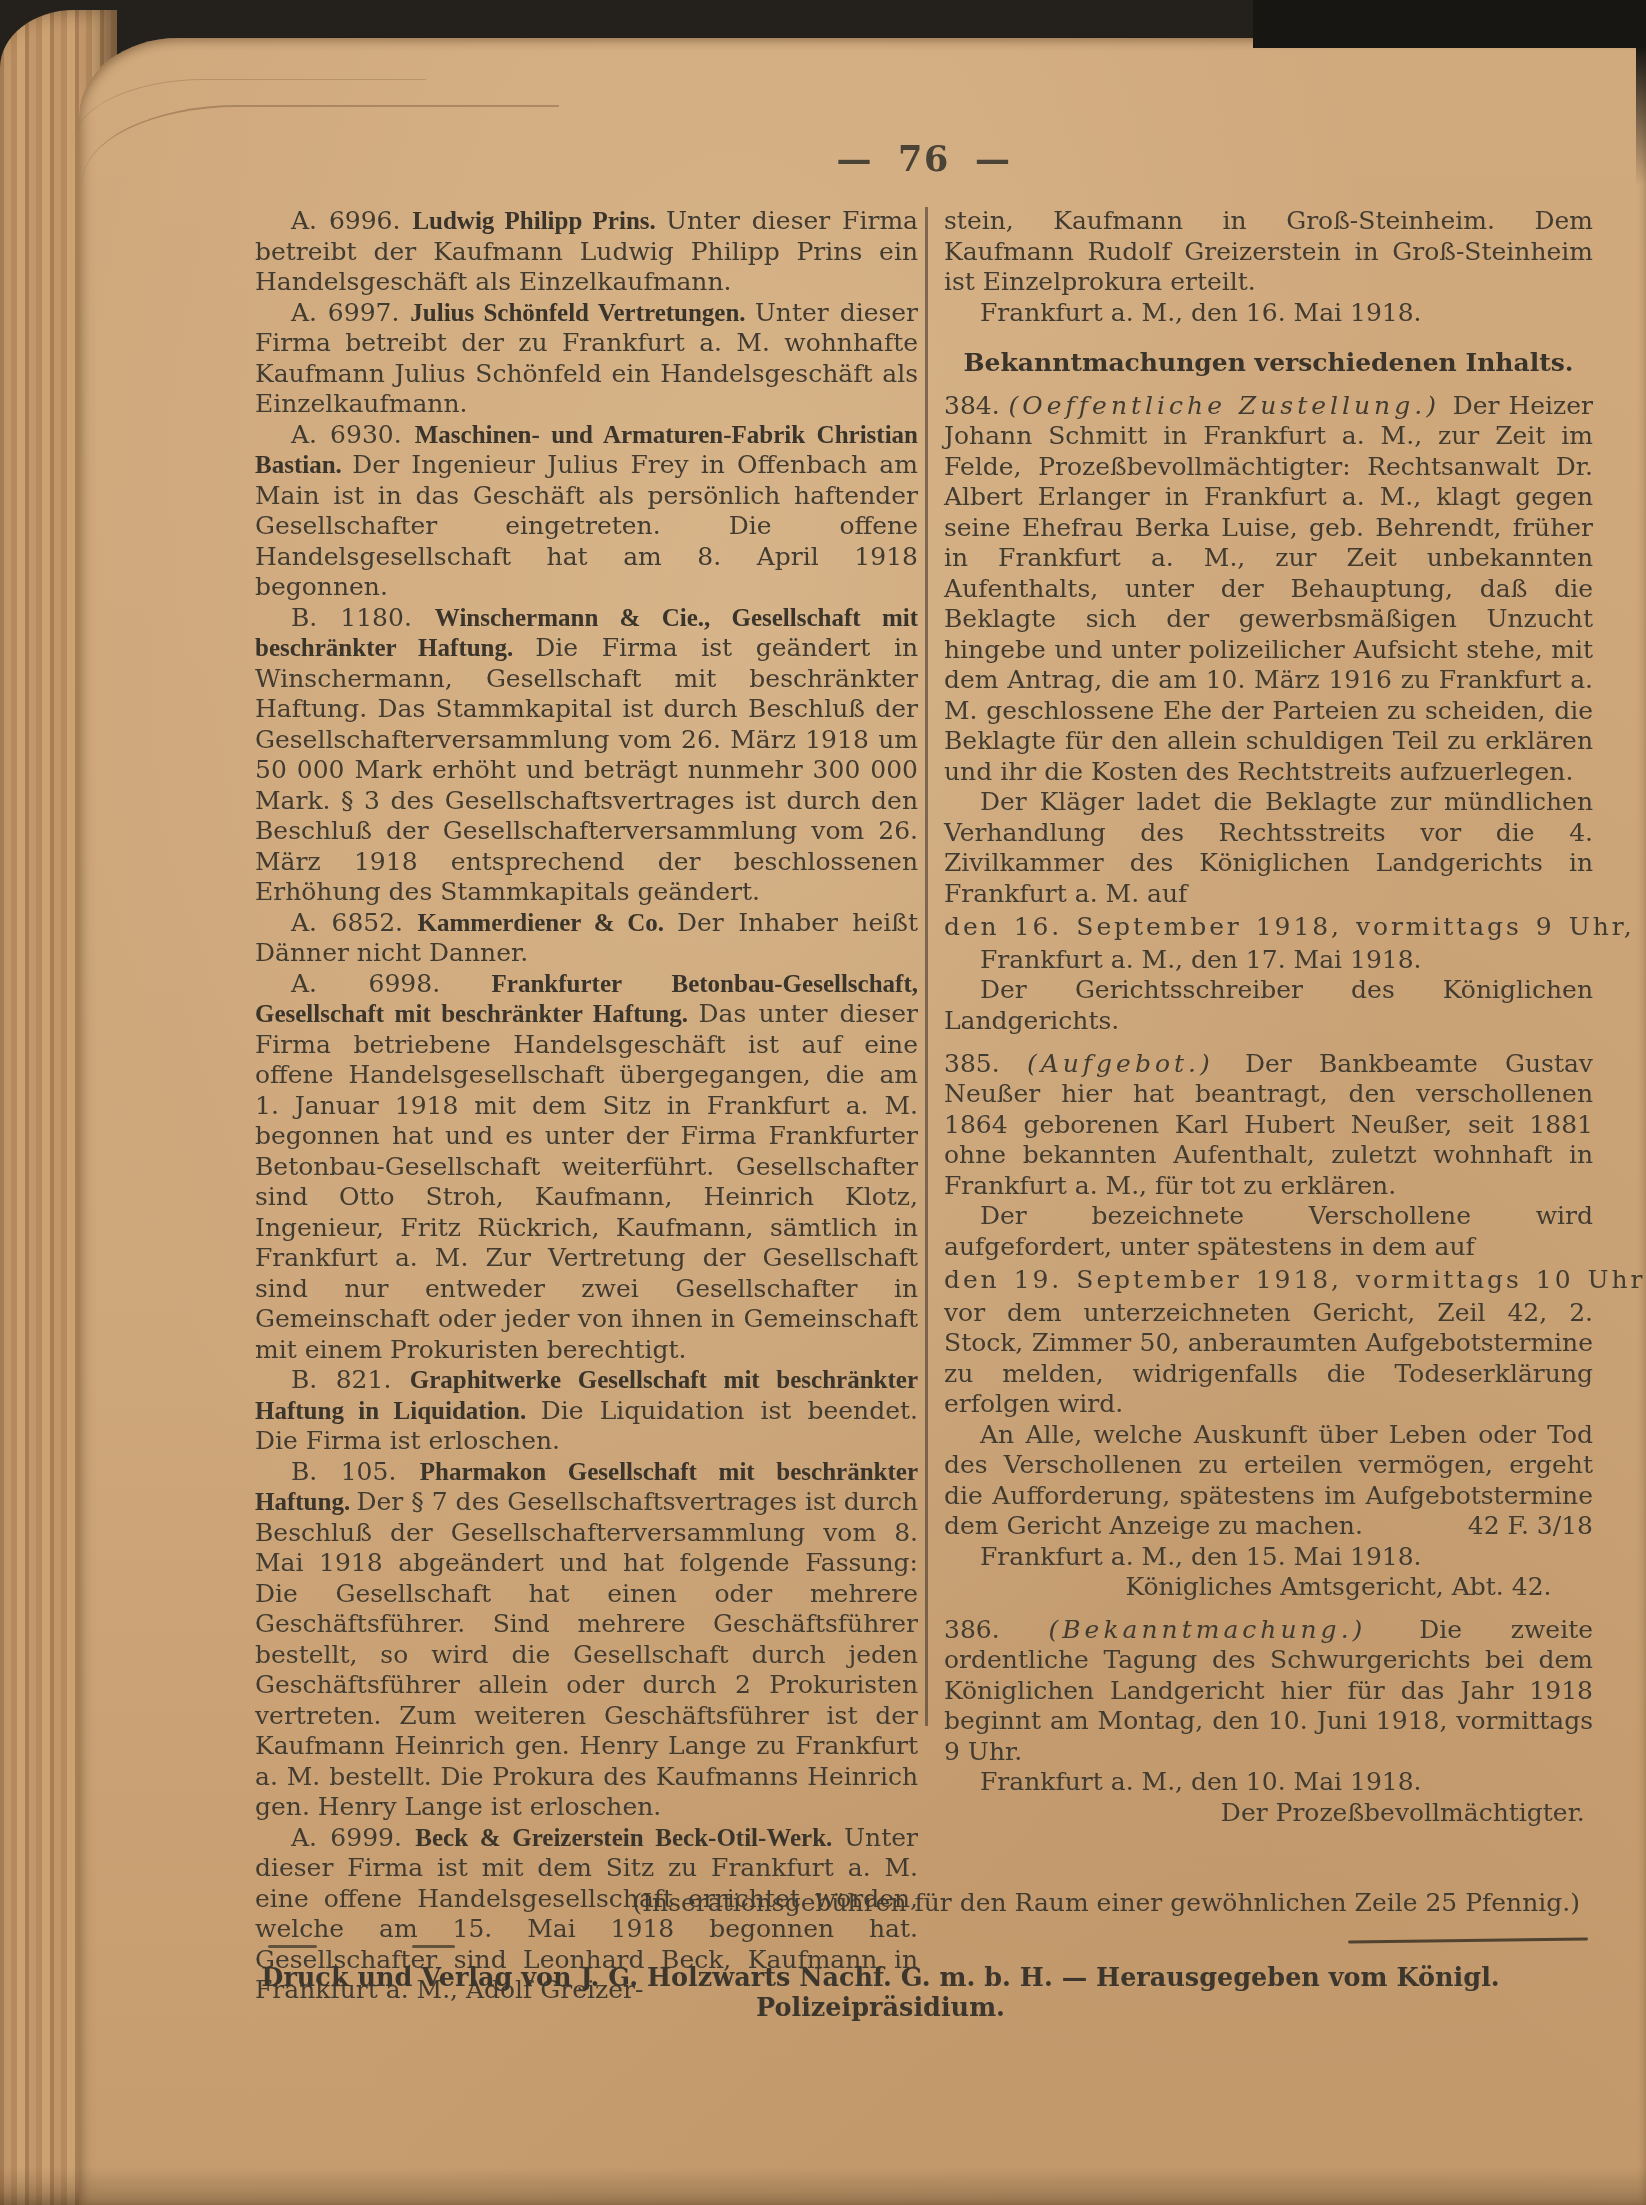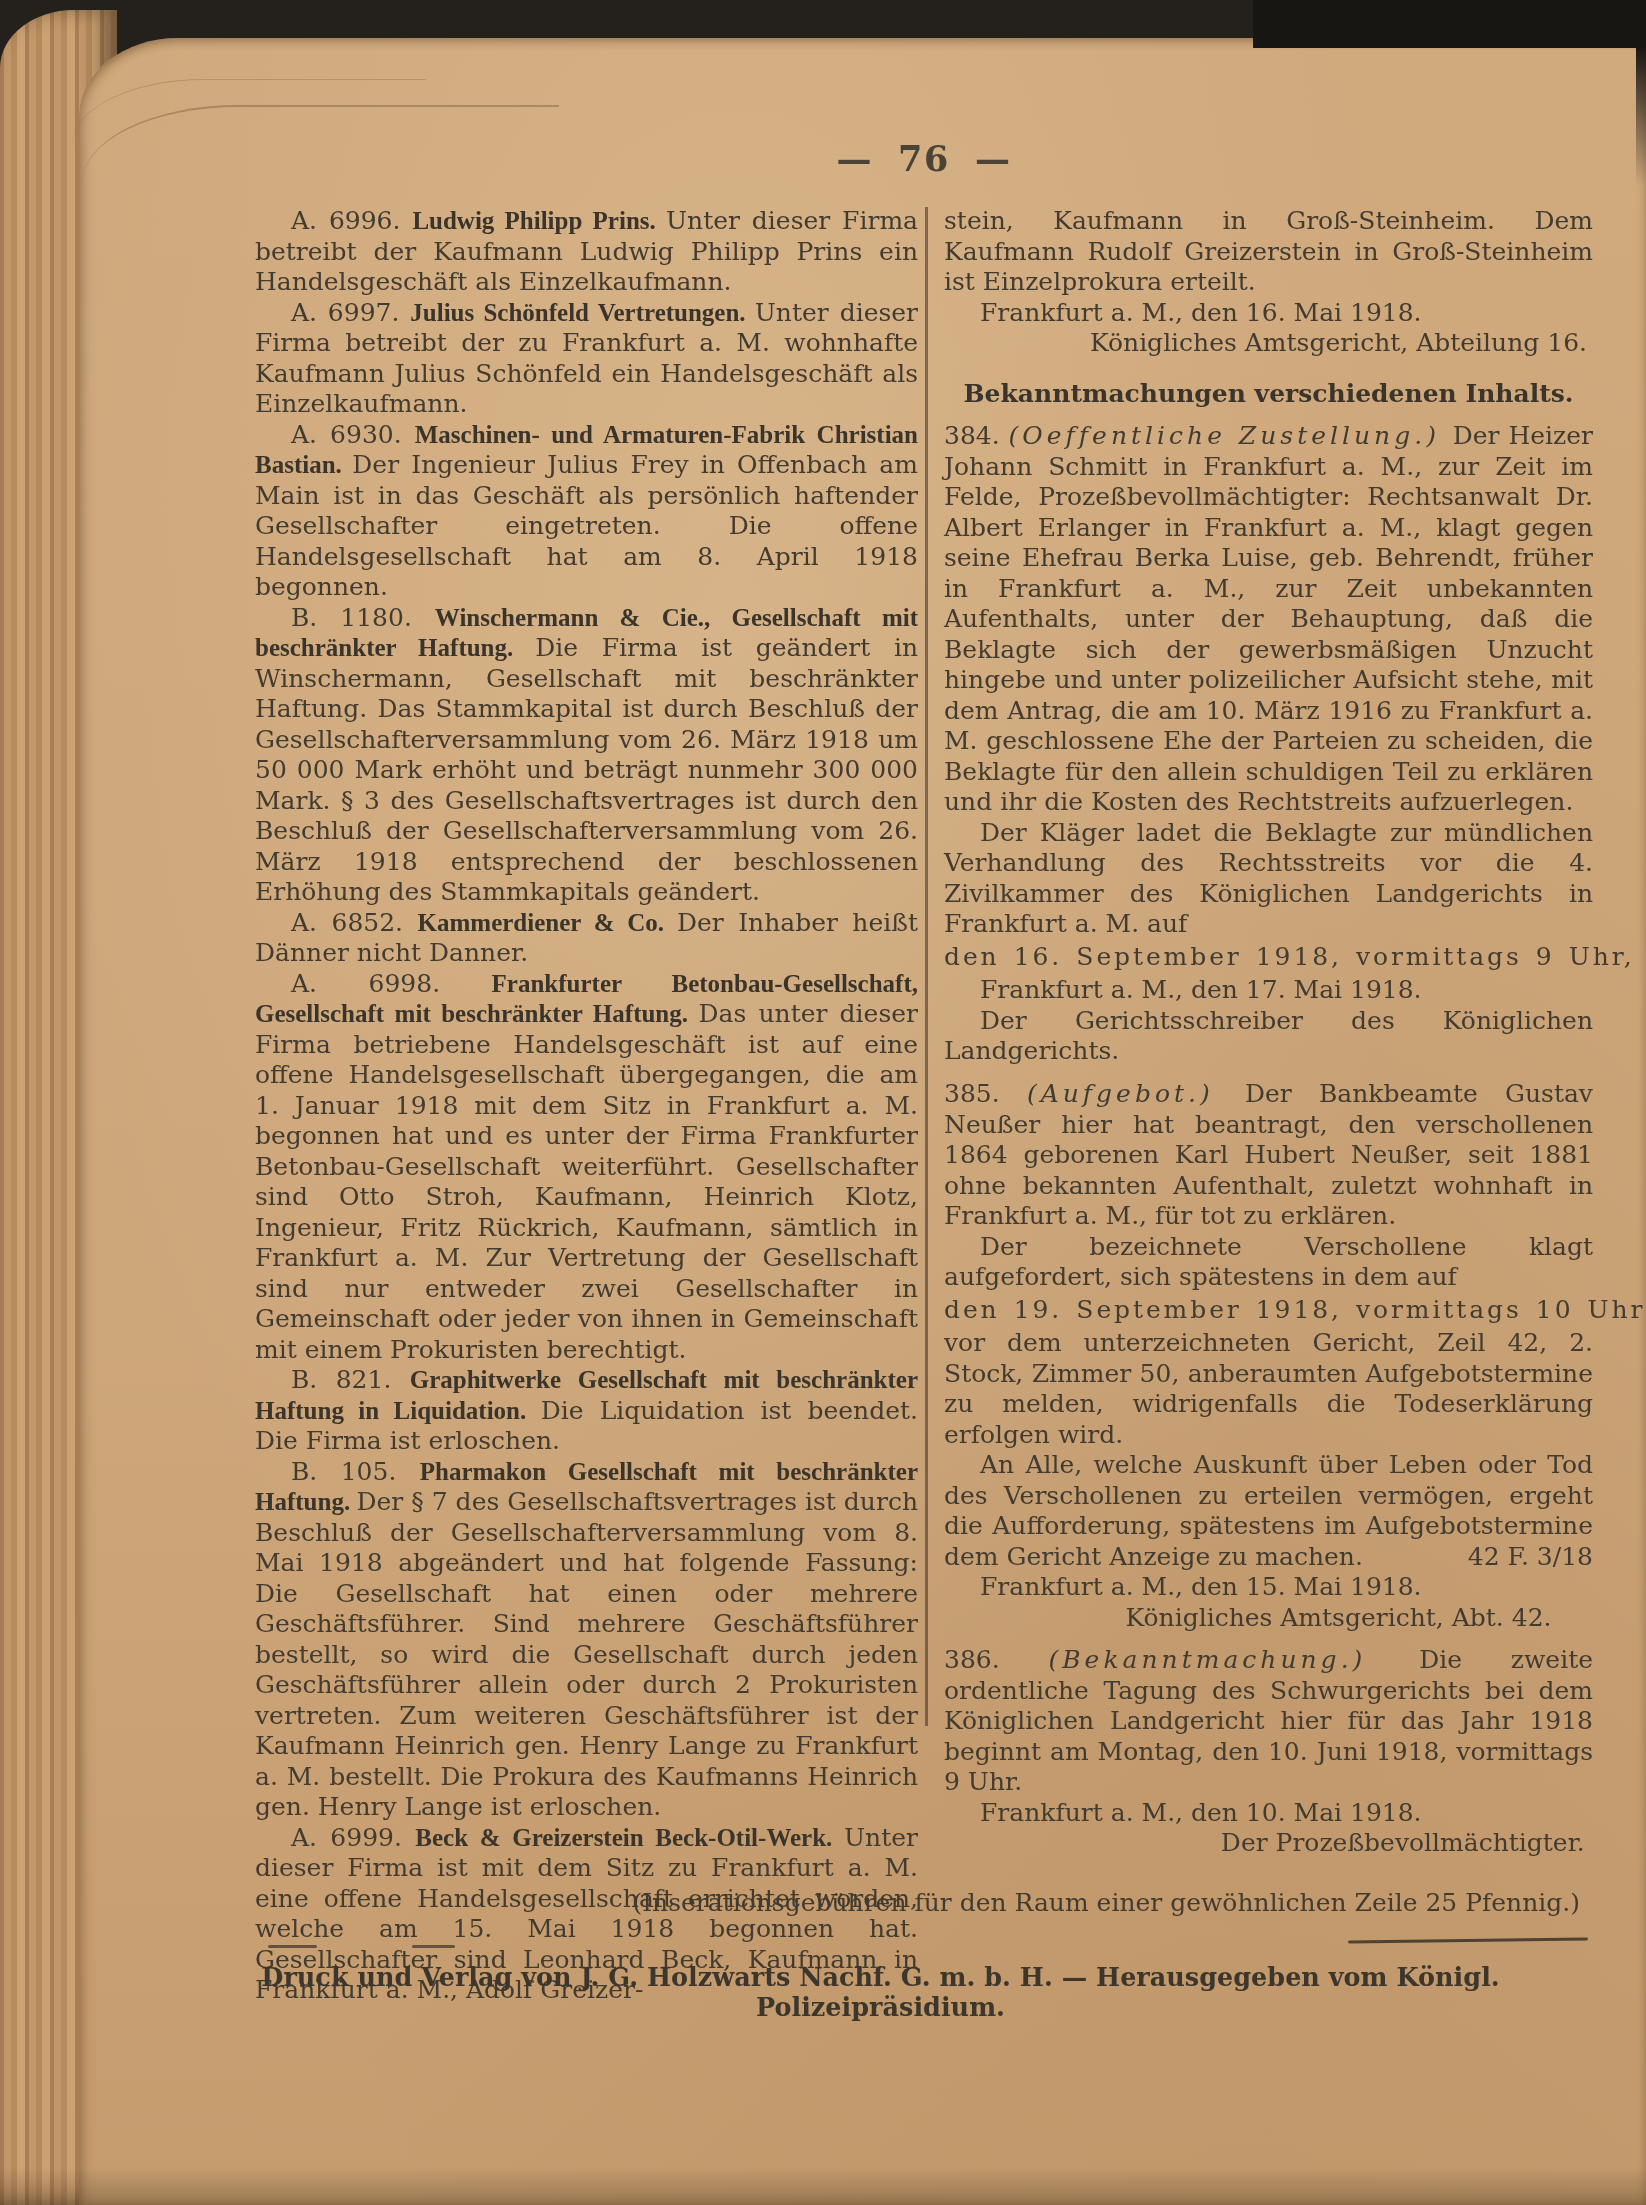--- a/index.html
+++ b/index.html
@@ -137,29 +137,28 @@
     <p class="entry"><span class="entry-id">A. 6852. </span><span class="entry-title">Kammerdiener &amp; Co. </span><span class="entry-text">Der Inhaber heißt Dänner nicht Danner.</span></p>
     <p class="entry"><span class="entry-id">A. 6998. </span><span class="entry-title">Frankfurter Betonbau-Gesellschaft, Gesellschaft mit beschränkter Haftung. </span><span class="entry-text">Das unter dieser Firma betriebene Handelsgeschäft ist auf eine offene Handelsgesellschaft übergegangen, die am 1. Januar 1918 mit dem Sitz in Frankfurt a. M. begonnen hat und es unter der Firma Frankfurter Betonbau-Gesellschaft weiterführt. Gesellschafter sind Otto Stroh, Kaufmann, Heinrich Klotz, Ingenieur, Fritz Rückrich, Kaufmann, sämtlich in Frankfurt a. M. Zur Vertretung der Gesellschaft sind nur entweder zwei Gesellschafter in Gemeinschaft oder jeder von ihnen in Gemeinschaft mit einem Prokuristen berechtigt.</span></p>
     <p class="entry"><span class="entry-id">B. 821. </span><span class="entry-title">Graphitwerke Gesellschaft mit beschränkter Haftung in Liquidation. </span><span class="entry-text">Die Liquidation ist beendet. Die Firma ist erloschen.</span></p>
     <p class="entry"><span class="entry-id">B. 105. </span><span class="entry-title">Pharmakon Gesellschaft mit beschränkter Haftung. </span><span class="entry-text">Der § 7 des Gesellschaftsvertrages ist durch Beschluß der Gesellschafterversammlung vom 8. Mai 1918 abgeändert und hat folgende Fassung: Die Gesellschaft hat einen oder mehrere Geschäftsführer. Sind mehrere Geschäftsführer bestellt, so wird die Gesellschaft durch jeden Geschäftsführer allein oder durch 2 Prokuristen vertreten. Zum weiteren Geschäftsführer ist der Kaufmann Heinrich gen. Henry Lange zu Frankfurt a. M. bestellt. Die Prokura des Kaufmanns Heinrich gen. Henry Lange ist erloschen.</span></p>
     <p class="entry"><span class="entry-id">A. 6999. </span><span class="entry-title">Beck &amp; Greizerstein Beck-Otil-Werk. </span><span class="entry-text">Unter dieser Firma ist mit dem Sitz zu Frankfurt a. M. eine offene Handelsgesellschaft errichtet worden, welche am 15. Mai 1918 begonnen hat. Gesellschafter sind Leonhard Beck, Kaufmann in Frankfurt a. M., Adolf Greizer-</span></p>
   </div>
 <div class="divider"></div>
 <div class="col col-right" id="col-right">
     <p class="para">stein, Kaufmann in Groß-Steinheim. Dem Kaufmann Rudolf Greizerstein in Groß-Steinheim ist Einzelprokura erteilt.</p>
     <p class="dateline">Frankfurt a. M., den 16. Mai 1918.</p>
-    <p class="signature">Königliches Amtsgericht, Abteilung 16.</p>
     <p class="heading">Bekanntmachungen verschiedenen Inhalts.</p>
     <p class="notice"><span class="notice-number">384. </span><span class="notice-title">(Oeffentliche Zustellung.) </span><span class="notice-text">Der Heizer Johann Schmitt in Frankfurt a. M., zur Zeit im Felde, Prozeßbevollmächtigter: Rechtsanwalt Dr. Albert Erlanger in Frankfurt a. M., klagt gegen seine Ehefrau Berka Luise, geb. Behrendt, früher in Frankfurt a. M., zur Zeit unbekannten Aufenthalts, unter der Behauptung, daß die Beklagte sich der gewerbsmäßigen Unzucht hingebe und unter polizeilicher Aufsicht stehe, mit dem Antrag, die am 10. März 1916 zu Frankfurt a. M. geschlossene Ehe der Parteien zu scheiden, die Beklagte für den allein schuldigen Teil zu erklären und ihr die Kosten des Rechtstreits aufzuerlegen.</span></p>
     <p class="para indent">Der Kläger ladet die Beklagte zur mündlichen Verhandlung des Rechtsstreits vor die 4. Zivilkammer des Königlichen Landgerichts in Frankfurt a. M. auf</p>
     <p class="spaced">den 16. September 1918, vormittags 9 Uhr,</p>
     <p class="dateline">Frankfurt a. M., den 17. Mai 1918.</p>
     <p class="para indent">Der Gerichtsschreiber des Königlichen Landgerichts.</p>
     <p class="notice"><span class="notice-number">385. </span><span class="notice-title">(Aufgebot.) </span><span class="notice-text">Der Bankbeamte Gustav Neußer hier hat beantragt, den verschollenen 1864 geborenen Karl Hubert Neußer, seit 1881 ohne bekannten Aufenthalt, zuletzt wohnhaft in Frankfurt a. M., für tot zu erklären.</span></p>
-    <p class="para indent">Der bezeichnete Verschollene klagt aufgefordert, sich spätestens in dem auf</p>
+    <p class="para indent">Der bezeichnete Verschollene wird aufgefordert, unter spätestens in dem auf</p>
     <p class="spaced">den 19. September 1918, vormittags 10 Uhr</p>
     <p class="para">vor dem unterzeichneten Gericht, Zeil 42, 2. Stock, Zimmer 50, anberaumten Aufgebotstermine zu melden, widrigenfalls die Todeserklärung erfolgen wird.</p>
     <p class="para indent"><span>An Alle, welche Auskunft über Leben oder Tod des Verschollenen zu erteilen vermögen, ergeht die Aufforderung, spätestens im Aufgebotstermine dem Gericht Anzeige zu machen. </span><span class="case-ref">42 F. 3/18</span></p>
     <p class="dateline">Frankfurt a. M., den 15. Mai 1918.</p>
     <p class="signature">Königliches Amtsgericht, Abt. 42.</p>
     <p class="notice"><span class="notice-number">386. </span><span class="notice-title">(Bekanntmachung.) </span><span class="notice-text">Die zweite ordentliche Tagung des Schwurgerichts bei dem Königlichen Landgericht hier für das Jahr 1918 beginnt am Montag, den 10. Juni 1918, vormittags 9 Uhr.</span></p>
     <p class="dateline">Frankfurt a. M., den 10. Mai 1918.</p>
     <p class="signature right">Der Prozeßbevollmächtigter.</p>
   </div>
 

